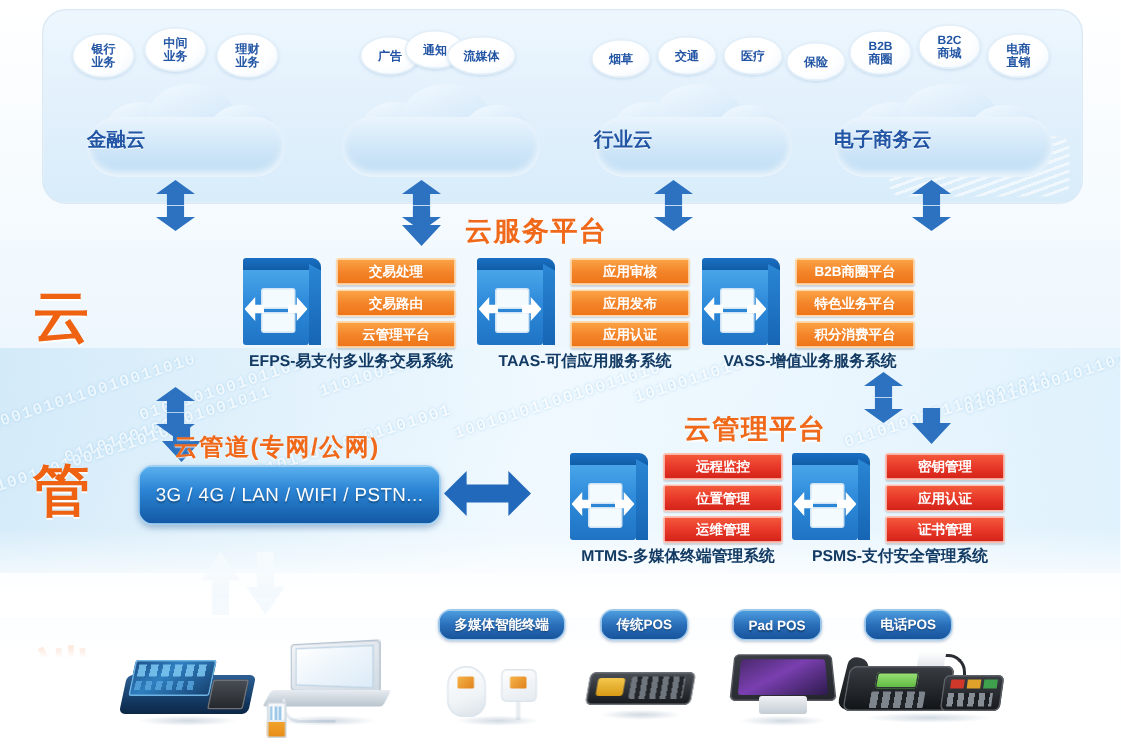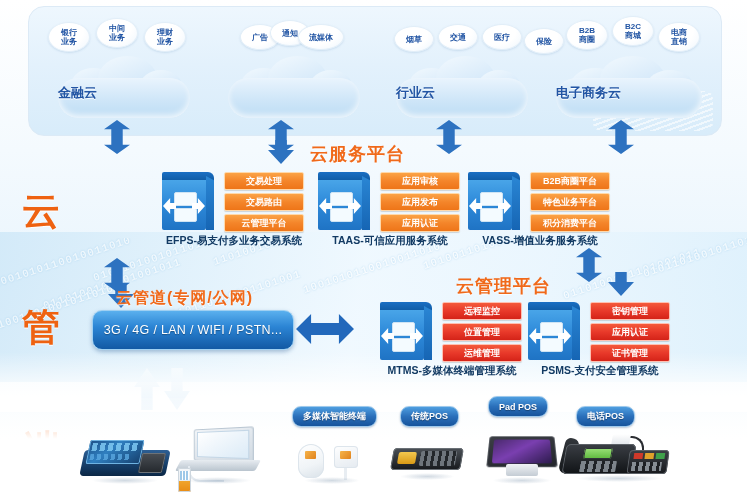--- a/index.html
+++ b/index.html
@@ -445,21 +445,21 @@
 
   <div class="ghost-arrows">
     <div class="gu"></div>
       <div class="gd"></div>
   </div>
 
   <div class="bottomfade"></div>
 
   <div class="termlabel" style="left:292px;top:406px;">多媒体智能终端</div>
   <div class="termlabel" style="left:400px;top:406px;">传统POS</div>
-  <div class="termlabel" style="left:488px;top:396px;">Pad POS</div>
+  <div class="termlabel" style="left:488px;top:406px;">Pad POS</div>
   <div class="termlabel" style="left:576px;top:406px;">电话POS</div>
 
   <div class="dev d-multi" style="left:82px;top:436px;">
     <div class="slab"></div>
       <div class="screen"></div>
       <div class="keys"></div>
       <div class="shadow"></div>
   </div>
 
   <div class="dev d-laptop" style="left:176px;top:428px;">

